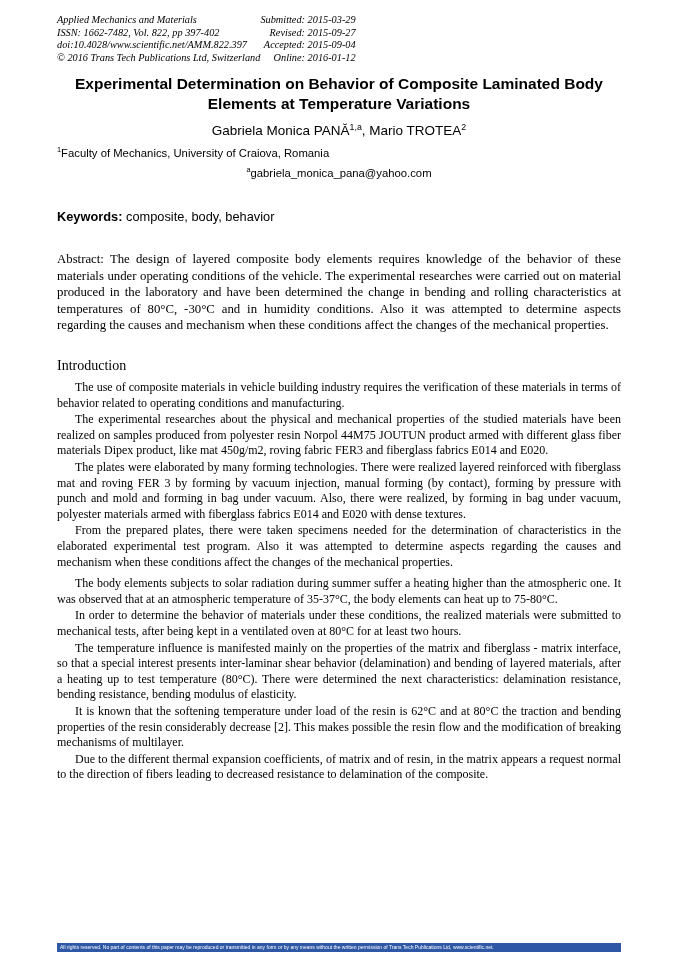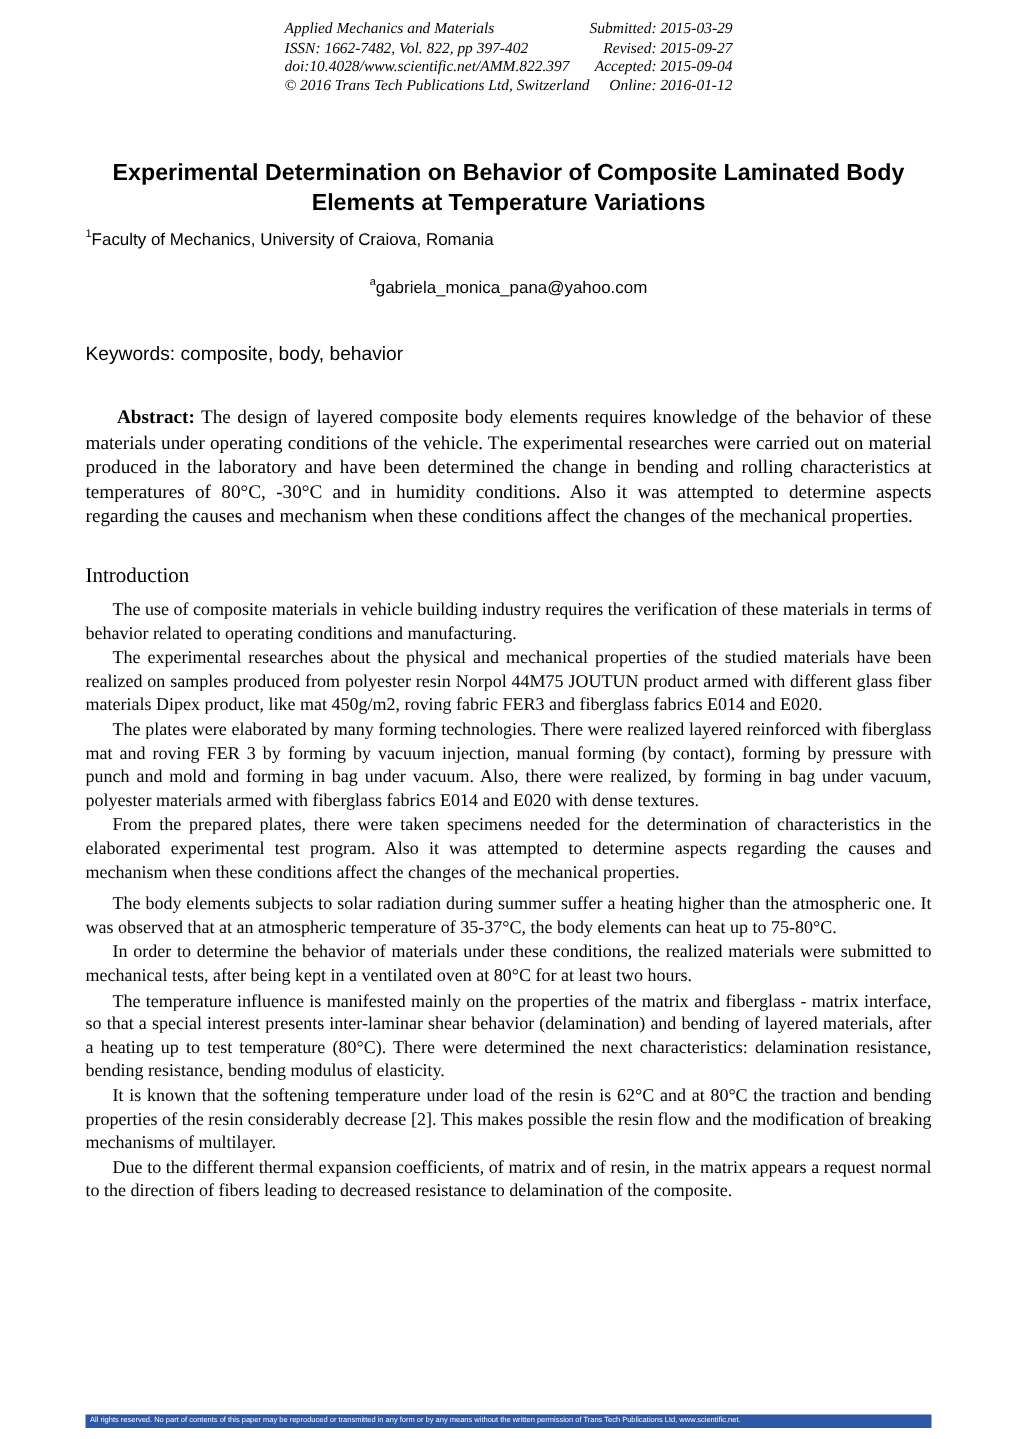--- a/index.html
+++ b/index.html
@@ -13,68 +13,68 @@
     color: #000000;
   }
   .page {
     position: absolute;
     inset: 0;
     padding: 14px 57px 0 57px;
   }
   
   .hdr {
     display: flex;
-    justify-content: center;
+    justify-content: flex-start;
     font-style: italic;
     font-size: 10.3px;
     line-height: 1.22;
   }
   .hdr .left { text-align: left; }
   .hdr .right { text-align: right; }
   
   .title {
-    margin-top: 42px;
+    margin-top: 10px;
     text-align: center;
     font-family: "Liberation Sans", sans-serif;
     font-weight: bold;
     font-size: 15.5px;
     line-height: 1.25;
   }
   .authors {
     margin-top: 10px;
     text-align: center;
     font-family: "Liberation Sans", sans-serif;
     font-size: 13.5px;
   }
   .affil {
     margin-top: 9px;
     font-family: "Liberation Sans", sans-serif;
     font-size: 11.3px;
   }
   .email {
-    margin-top: 20px;
+    margin-top: 8px;
     text-align: center;
     font-family: "Liberation Sans", sans-serif;
     font-size: 11.3px;
   }
   sup { font-size: 0.65em; vertical-align: super; line-height: 0; }
   
   .kw {
     margin-top: 30px;
     font-size: 12.8px;
     font-family: "Liberation Sans", sans-serif;
   }
-  .kw b { font-weight: normal; margin-top: 16px; }
+  .kw b { font-weight: bold; margin-top: 16px; }
   .abstract {
     margin-top: 27px;
     font-size: 12.8px;
     line-height: 1.3;
     text-align: justify;
   }
-  .abstract b { font-weight: bold; margin-left: 21px; }
+  .abstract b { font-weight: normal; }
   .sect-head {
     margin-top: 24px;
     font-size: 14px;
     font-weight: normal;
   }
   .para {
     font-size: 12px;
     line-height: 1.3;
     text-align: justify;
     text-indent: 18px;
@@ -116,20 +116,21 @@
       <div>Accepted: 2015-09-04</div>
       <div>Online: 2016-01-12</div>
     </div>
   </div>
 
   <div class="title">
     <div>Experimental Determination on Behavior of Composite Laminated Body</div>
     <div>Elements at Temperature Variations</div>
   </div>
 
+  <div class="authors"><span>Gabriela Monica PANĂ</span><sup>1,a</sup><span>, </span><span>Mario TROTEA</span><sup>2</sup></div>
 
   <div class="affil"><sup>1</sup><span>Faculty of Mechanics, University of Craiova, Romania</span></div>
 
   <div class="email"><sup>a</sup><span>gabriela_monica_pana@yahoo.com</span></div>
 
   <div class="kw"><b>Keywords:</b><span> composite, body, behavior</span></div>
 
   <div class="abstract"><b>Abstract:</b><span> The design of layered composite body elements requires knowledge of the behavior of these materials under operating conditions of the vehicle. The experimental researches were carried out on material produced in the laboratory and have been determined the change in bending and rolling characteristics at temperatures of 80°C, -30°C and in humidity conditions. Also it was attempted to determine aspects regarding the causes and mechanism when these conditions affect the changes of the mechanical properties.</span></div>
 
   <div class="sect">

